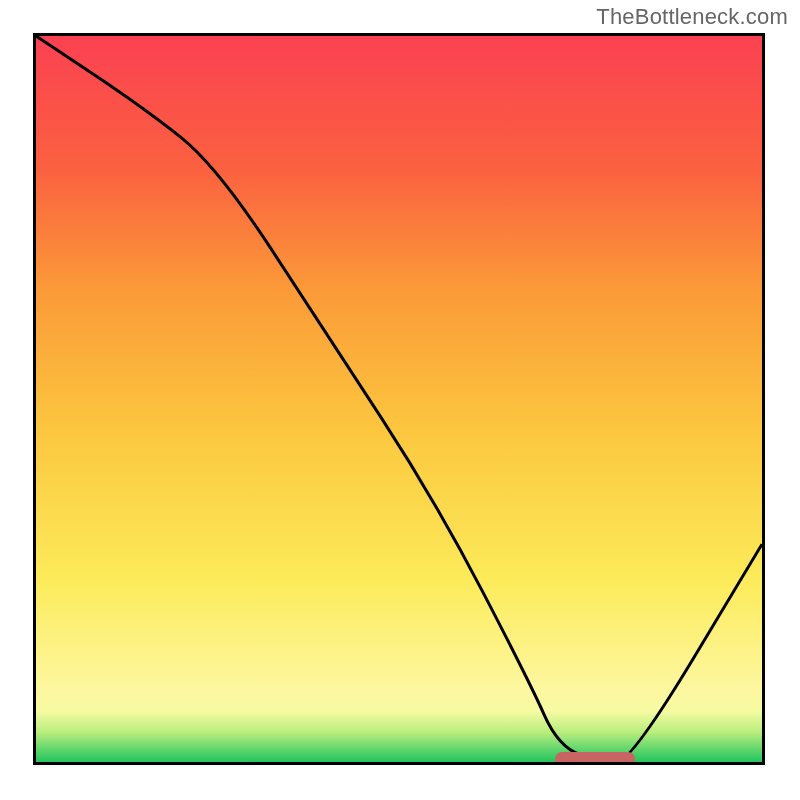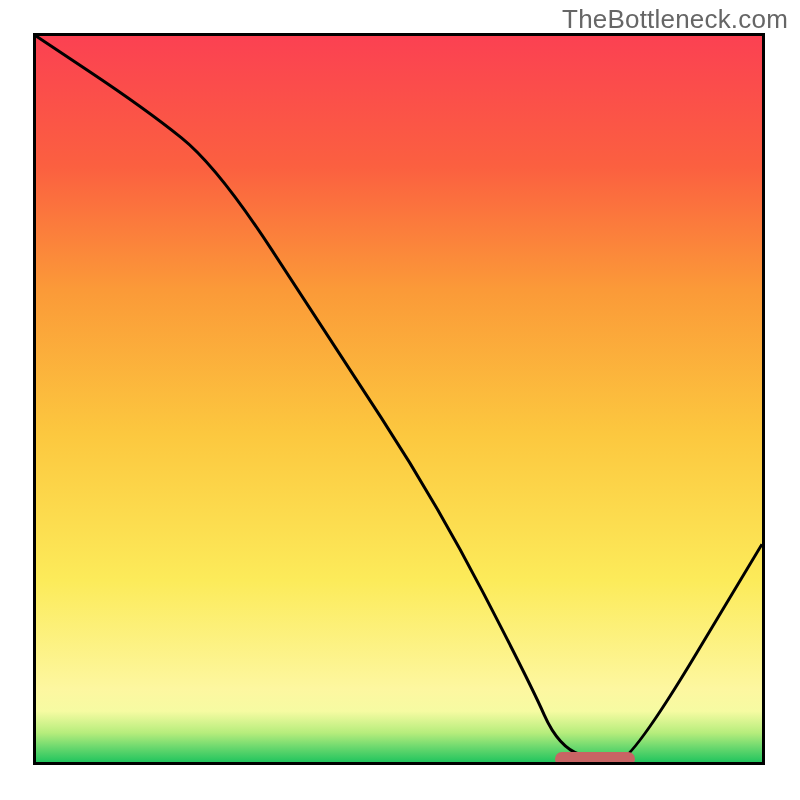--- a/index.html
+++ b/index.html
@@ -13,21 +13,21 @@
   .container {
     position: relative;
     width: 800px;
     height: 800px;
   }
   .watermark {
     position: absolute;
     top: 4px;
     right: 12px;
     color: #666666;
-    font-size: 26px;
+    font-size: 22px;
     font-weight: 500;
     letter-spacing: 0.2px;
   }
   .plot {
     position: absolute;
     left: 33px;
     top: 33px;
     width: 732px;
     height: 732px;
     border: 3px solid #000000;

